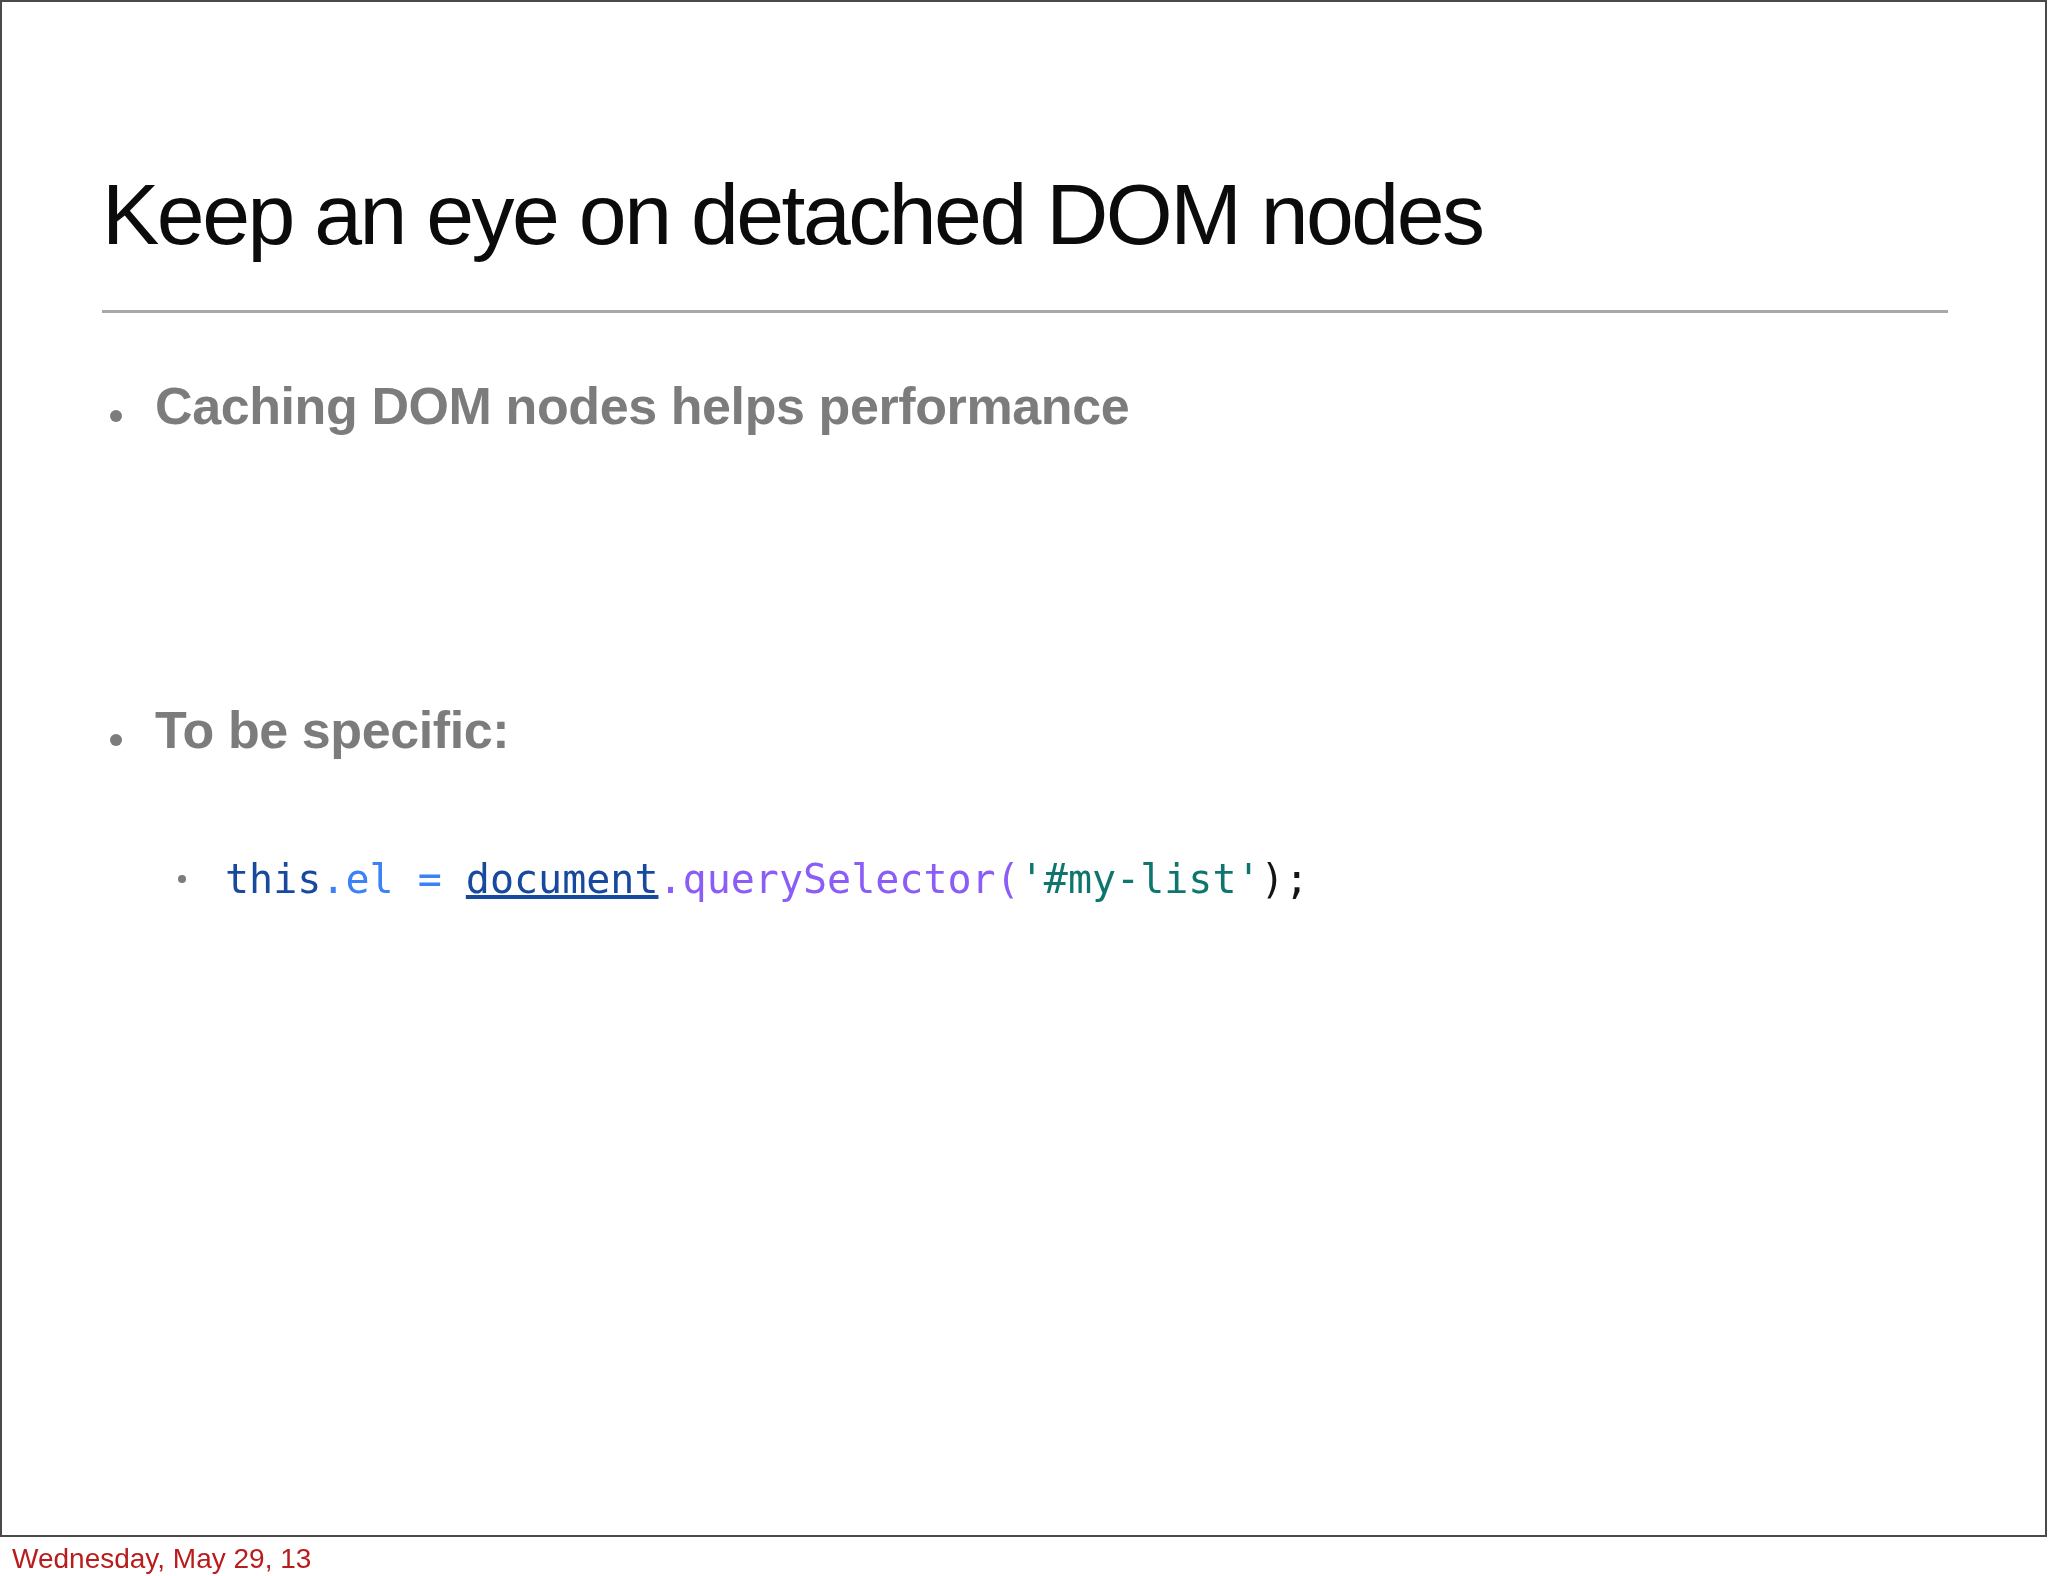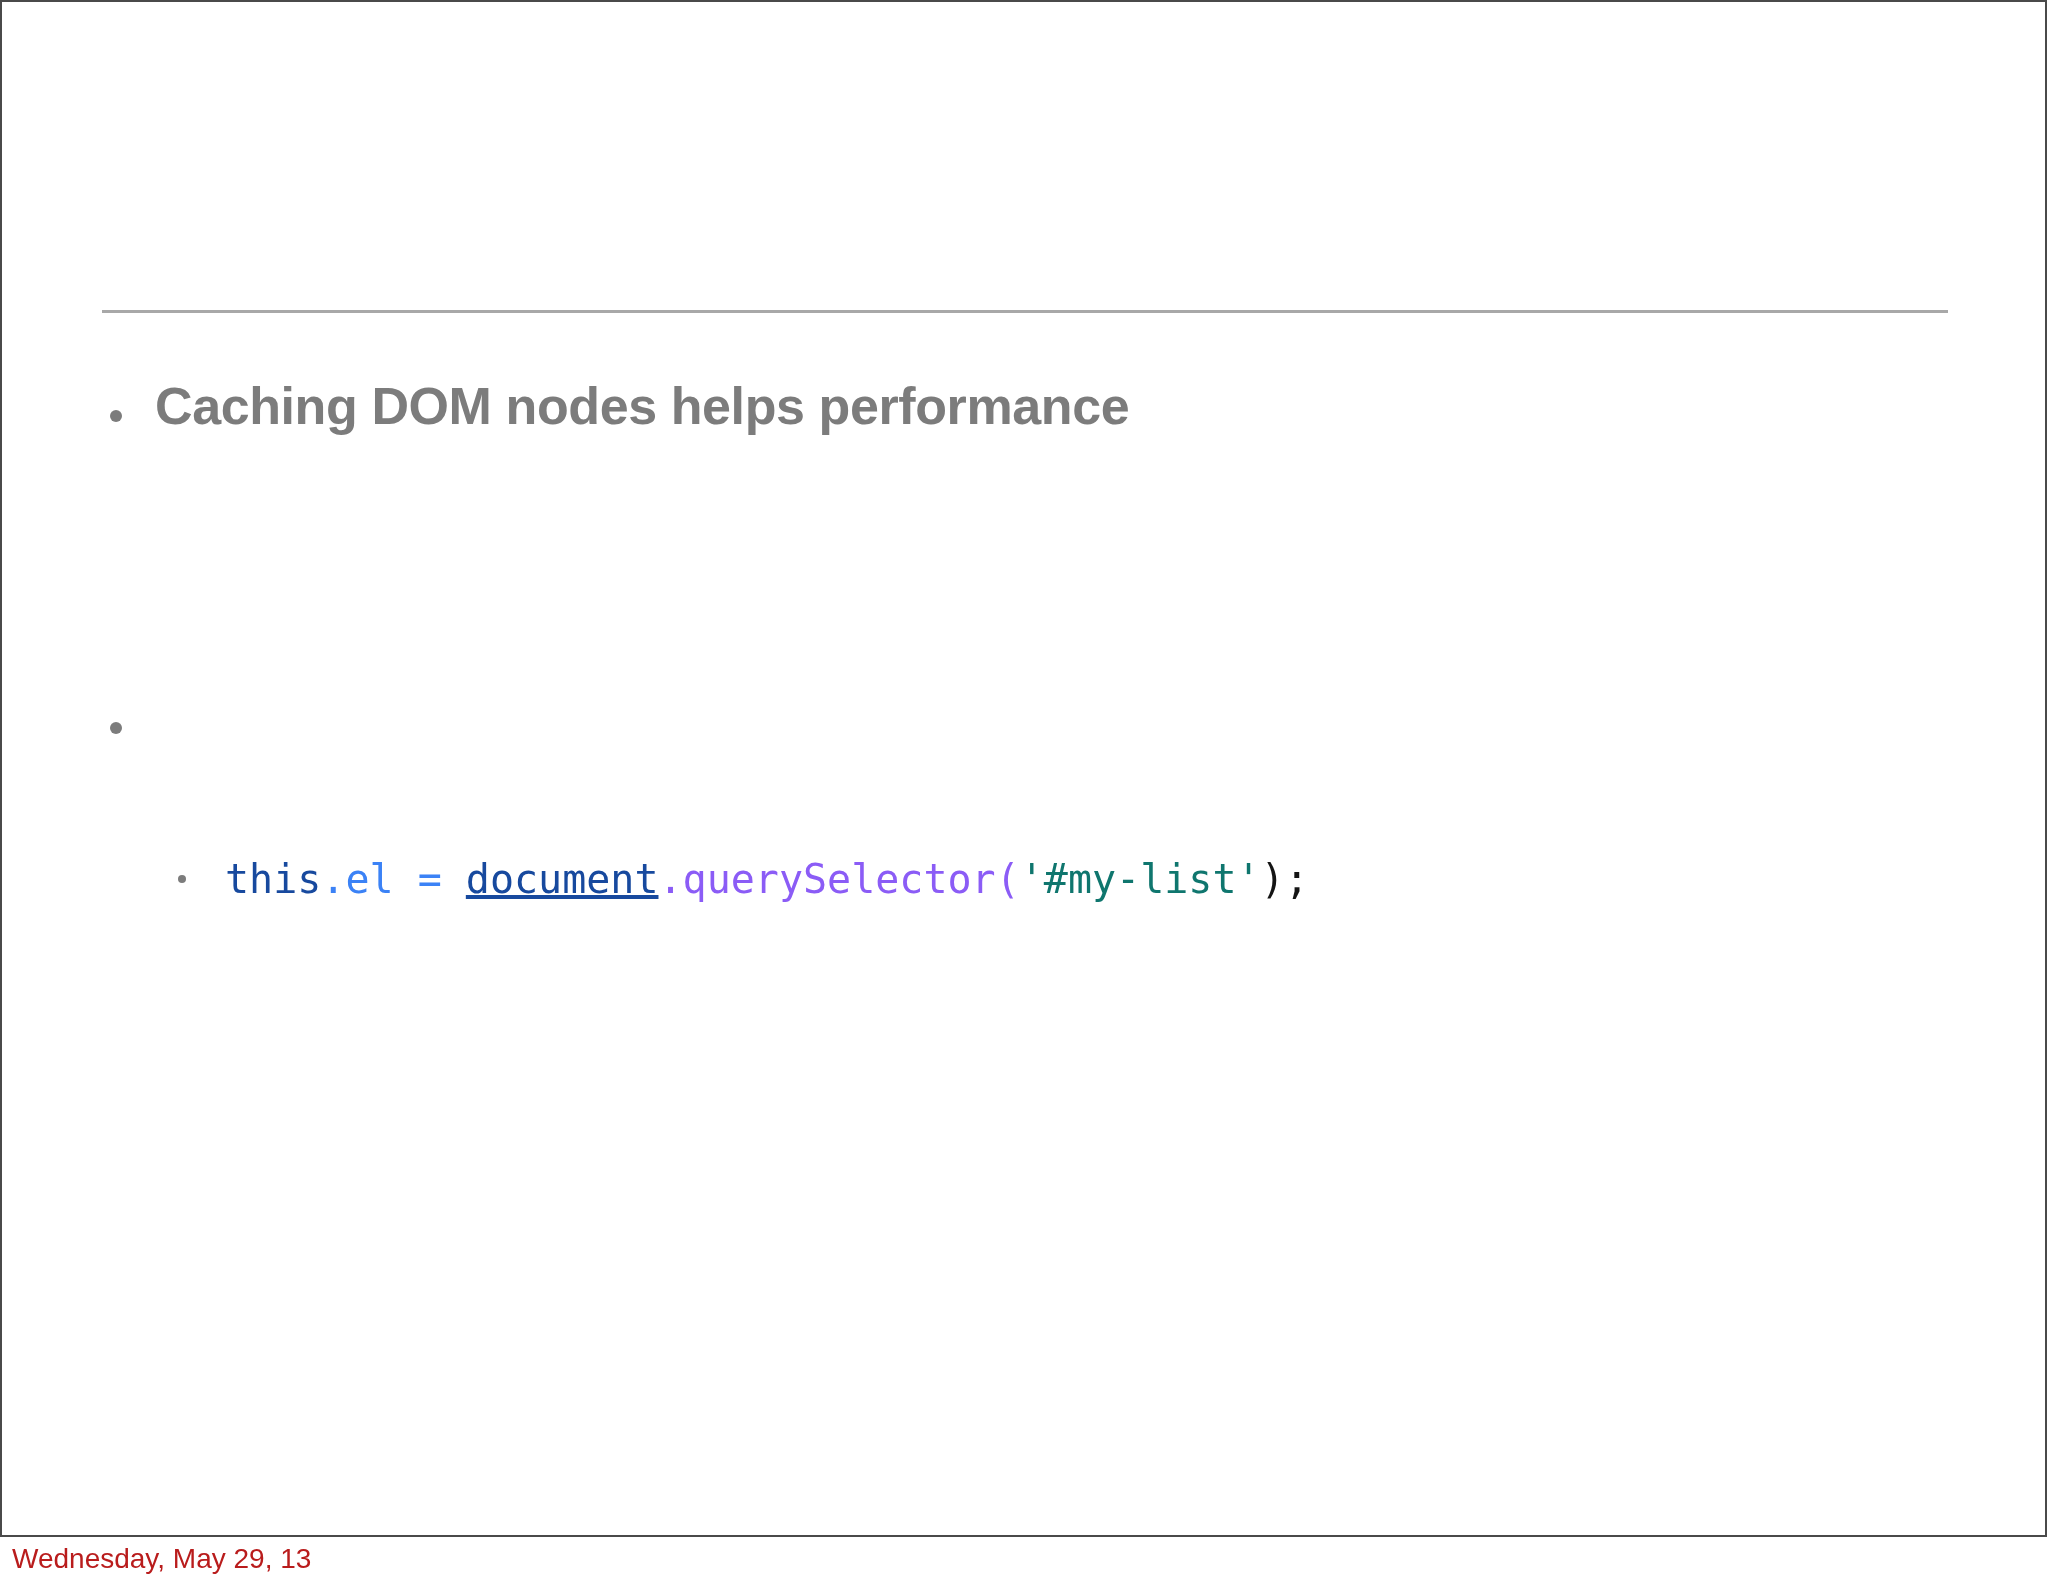--- a/index.html
+++ b/index.html
@@ -97,31 +97,33 @@
     line-height: 30px;
     color: #b91c1c;
     white-space: nowrap;
   }
 </style>
 </head>
 <body>
 
 <div class="slide">
 
+  <h1 class="title">Keep an eye on detached DOM nodes</h1>
 
   <div class="title-rule"></div>
 
   <div class="bullet-row row1">
     <span class="dot"></span>
     <span class="btext">Caching DOM nodes helps performance</span>
   </div>
 
 
   <div class="bullet-row row3">
     <span class="dot"></span>
+    <span class="btext">To be specific:</span>
   </div>
 
   <div class="code-row">
     <span class="subdot"></span>
     <code class="code-line"><span style="color: rgb(23, 73, 158); margin-left: 8px;">this</span><span style="color: #3b82f6;">.el = </span><span style="color: rgb(23, 73, 158); text-decoration: underline;">document</span><span style="color: #8b5cf6;">.querySelector(</span><span style="color: #0f766e;">'#my-list'</span><span style="color: rgb(20, 20, 20);">);</span></code>
   </div>
 
 </div>
 
 <div class="footer-date">Wednesday, May 29, 13</div>

